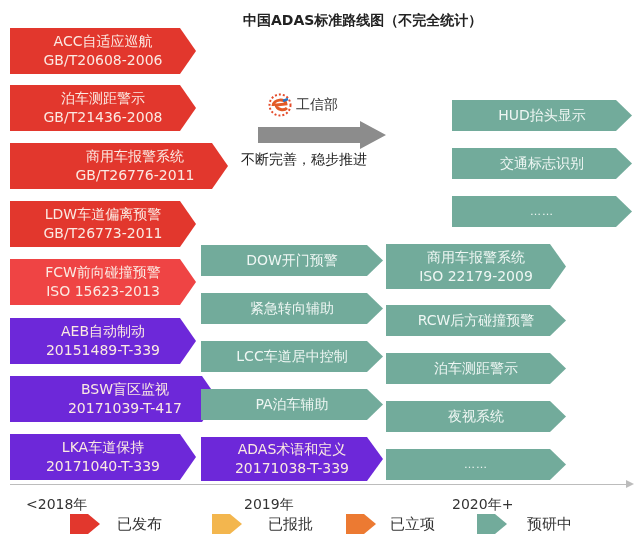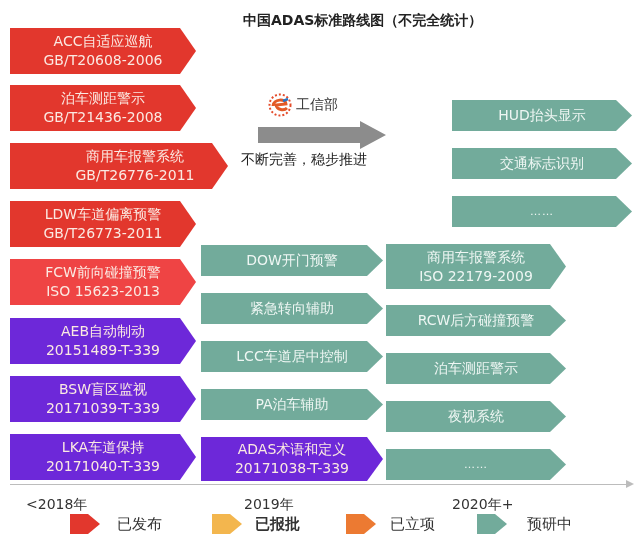--- a/index.html
+++ b/index.html
@@ -52,23 +52,23 @@
   <span>GB/T26773-2011</span>
 </div>
 <div class="arrow-box yellow" style="left:10px;top:259px;width:186px;height:46px;">
   <span>FCW前向碰撞预警</span>
   <span>ISO 15623-2013</span>
 </div>
 <div class="arrow-box orange" style="left:10px;top:318px;width:186px;height:46px;">
   <span>AEB自动制动</span>
   <span>20151489-T-339</span>
 </div>
-<div class="arrow-box orange" style="left:10px;top:376px;width:186px;height:46px;">
+<div class="arrow-box orange" style="left:10px;top:376px;width:186px;height:46px;padding-left:22px;">
   <span>BSW盲区监视</span>
-  <span>20171039-T-339</span>
+  <span>20171039-T-417</span>
 </div>
 <div class="arrow-box orange" style="left:10px;top:434px;width:186px;height:46px;">
   <span>LKA车道保持</span>
   <span>20171040-T-339</span>
 </div>
 
 <div class="miit">
   <div class="miit-logo">
     <svg width="24" height="24" viewBox="0 0 24 24">
       <circle cx="12" cy="12" r="10.5" fill="none" stroke="#e44b2a" stroke-width="2" stroke-dasharray="2 2"></circle>
@@ -127,17 +127,17 @@
 
 <div class="axis"></div>
 <div class="axis-head"></div>
 <div class="year" style="left:26px;">&lt;2018年</div>
 <div class="year" style="left:244px;">2019年</div>
 <div class="year" style="left:452px;">2020年+</div>
 
 <div class="legend-swatch" style="left:70px;background:#e2372d;"></div>
 <div class="legend-label" style="left:117px;">已发布</div>
 <div class="legend-swatch" style="left:212px;background:#f3b64e;"></div>
-<div class="legend-label" style="left:255px;font-weight:bold;">已报批</div>
+<div class="legend-label" style="left:268px;">已报批</div>
 <div class="legend-swatch" style="left:346px;background:#ec7a32;"></div>
 <div class="legend-label" style="left:390px;">已立项</div>
 <div class="legend-swatch" style="left:477px;background:#72ab9b;"></div>
 <div class="legend-label" style="left:527px;">预研中</div>
 
 </body></html>

